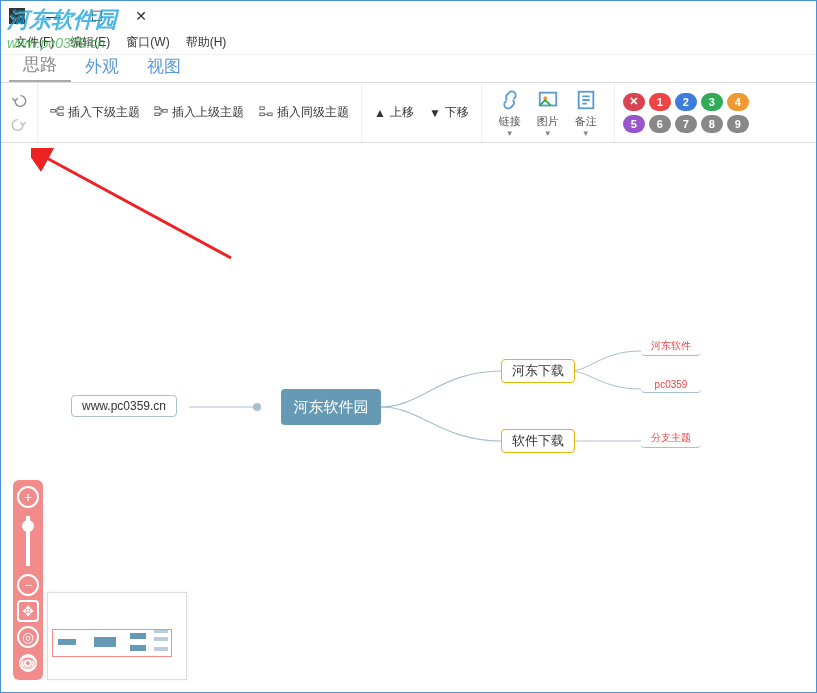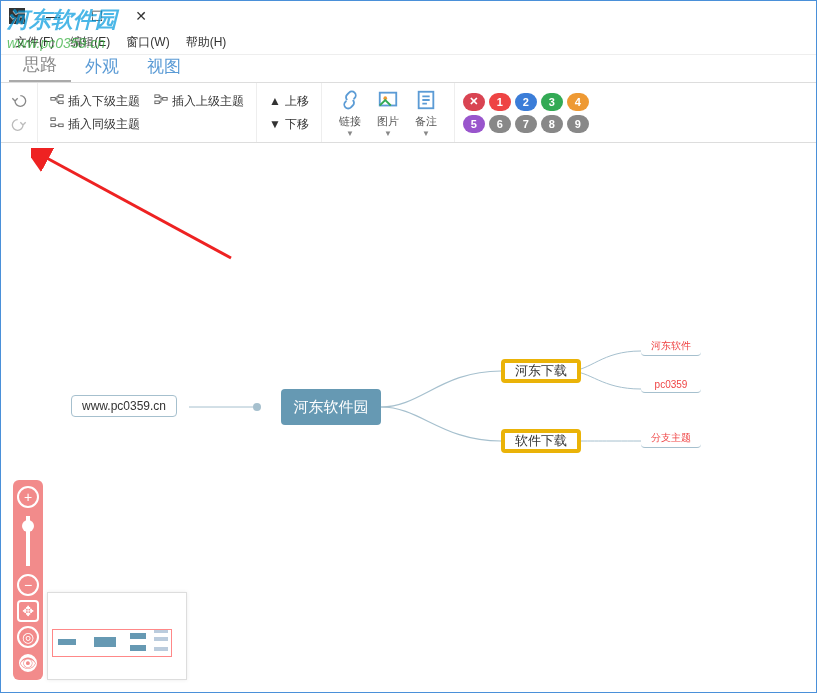--- a/index.html
+++ b/index.html
@@ -12,38 +12,38 @@
 .titlebar .win-btn { width: 44px; height: 30px; display: flex; align-items: center; justify-content: center; font-size: 14px; cursor: pointer; }
 
 .menubar { height: 24px; display: flex; align-items: center; padding: 0 6px; font-size: 12px; color: #333; background: #fff; border-bottom: 1px solid #eee; }
 .menubar .menu-item { padding: 0 8px; cursor: pointer; }
 
 .tabbar { height: 28px; display: flex; align-items: flex-end; background: #fff; border-bottom: 1px solid #ddd; padding: 0 8px; }
 .tabbar .tab { padding: 4px 14px; font-size: 17px; color: #5b9bd5; cursor: pointer; }
 .tabbar .tab.active { color: #888; border-bottom: 2px solid #aaa; }
 
 .toolbar { height: 60px; display: flex; align-items: center; background: #fff; border-bottom: 1px solid #ddd; }
-.tool-group { display: flex; flex-direction: column; height: 100%; border-right: 1px solid #eee; padding: 4px 12px; justify-content: center; gap: 6px; }
+.tool-group { display: flex; flex-direction: row; height: 100%; border-right: 1px solid #eee; padding: 4px 12px; justify-content: center; gap: 15px; }
 .tool-group.icons-only { flex-direction: row; align-items: center; gap: 6px; }
 .tool-btn { display: flex; align-items: center; gap: 4px; font-size: 12px; color: #333; cursor: pointer; white-space: nowrap; }
 .tool-btn svg { width: 14px; height: 14px; }
 .history-btns { display: flex; flex-direction: column; gap: 4px; padding: 4px 8px; height: 100%; justify-content: center; border-right: 1px solid #eee; }
 .history-btns .hbtn { width: 20px; height: 20px; display: flex; align-items: center; justify-content: center; color: #888; cursor: pointer; }
 
 .icon-col { display: flex; flex-direction: column; align-items: center; gap: 2px; font-size: 11px; color: #555; cursor: pointer; padding: 0 4px; }
 .icon-col .big-icon { width: 24px; height: 24px; display: flex; align-items: center; justify-content: center; }
 
 .priority-group { display: flex; flex-wrap: wrap; width: 160px; gap: 4px; align-items: center; justify-content: flex-start; padding: 4px 8px; }
 .pri { width: 22px; height: 18px; border-radius: 9px; color: #fff; font-size: 11px; display: flex; align-items: center; justify-content: center; cursor: pointer; font-weight: bold; }
 
 .canvas { position: relative; width: 100%; height: calc(100% - 142px); background: #fff; overflow: hidden; }
 
 .node { position: absolute; border-radius: 4px; font-size: 13px; display: flex; align-items: center; justify-content: center; }
 .node.root { background: #6699b3; color: #fff; width: 100px; height: 36px; left: 280px; top: 246px; font-size: 15px; }
-.node.sub { background: #fff; border: 4px solid #eab308; color: #333; padding: 3px 10px; height: 24px; }
+.node.sub { background: #fff; border: 1px solid #eab308; color: #333; padding: 3px 10px; height: 24px; }
 .node.leaf-text { color: #ef4444; font-size: 10px; }
 .node.leaf-line { border-bottom: 1px solid #a6c0ce; }
 
 .float-node { position: absolute; border: 1px solid #a6c0ce; border-radius: 4px; padding: 3px 10px; font-size: 12px; color: #333; background: #fff; }
 
 .connector-dot { position: absolute; width: 8px; height: 8px; border-radius: 50%; background: #a6c0ce; }
 
 svg.lines { position: absolute; left: 0; top: 0; pointer-events: none; }
 
 .arrow-annotation { position: absolute; left: 30px; top: 5px; width: 210px; height: 120px; pointer-events: none; }

